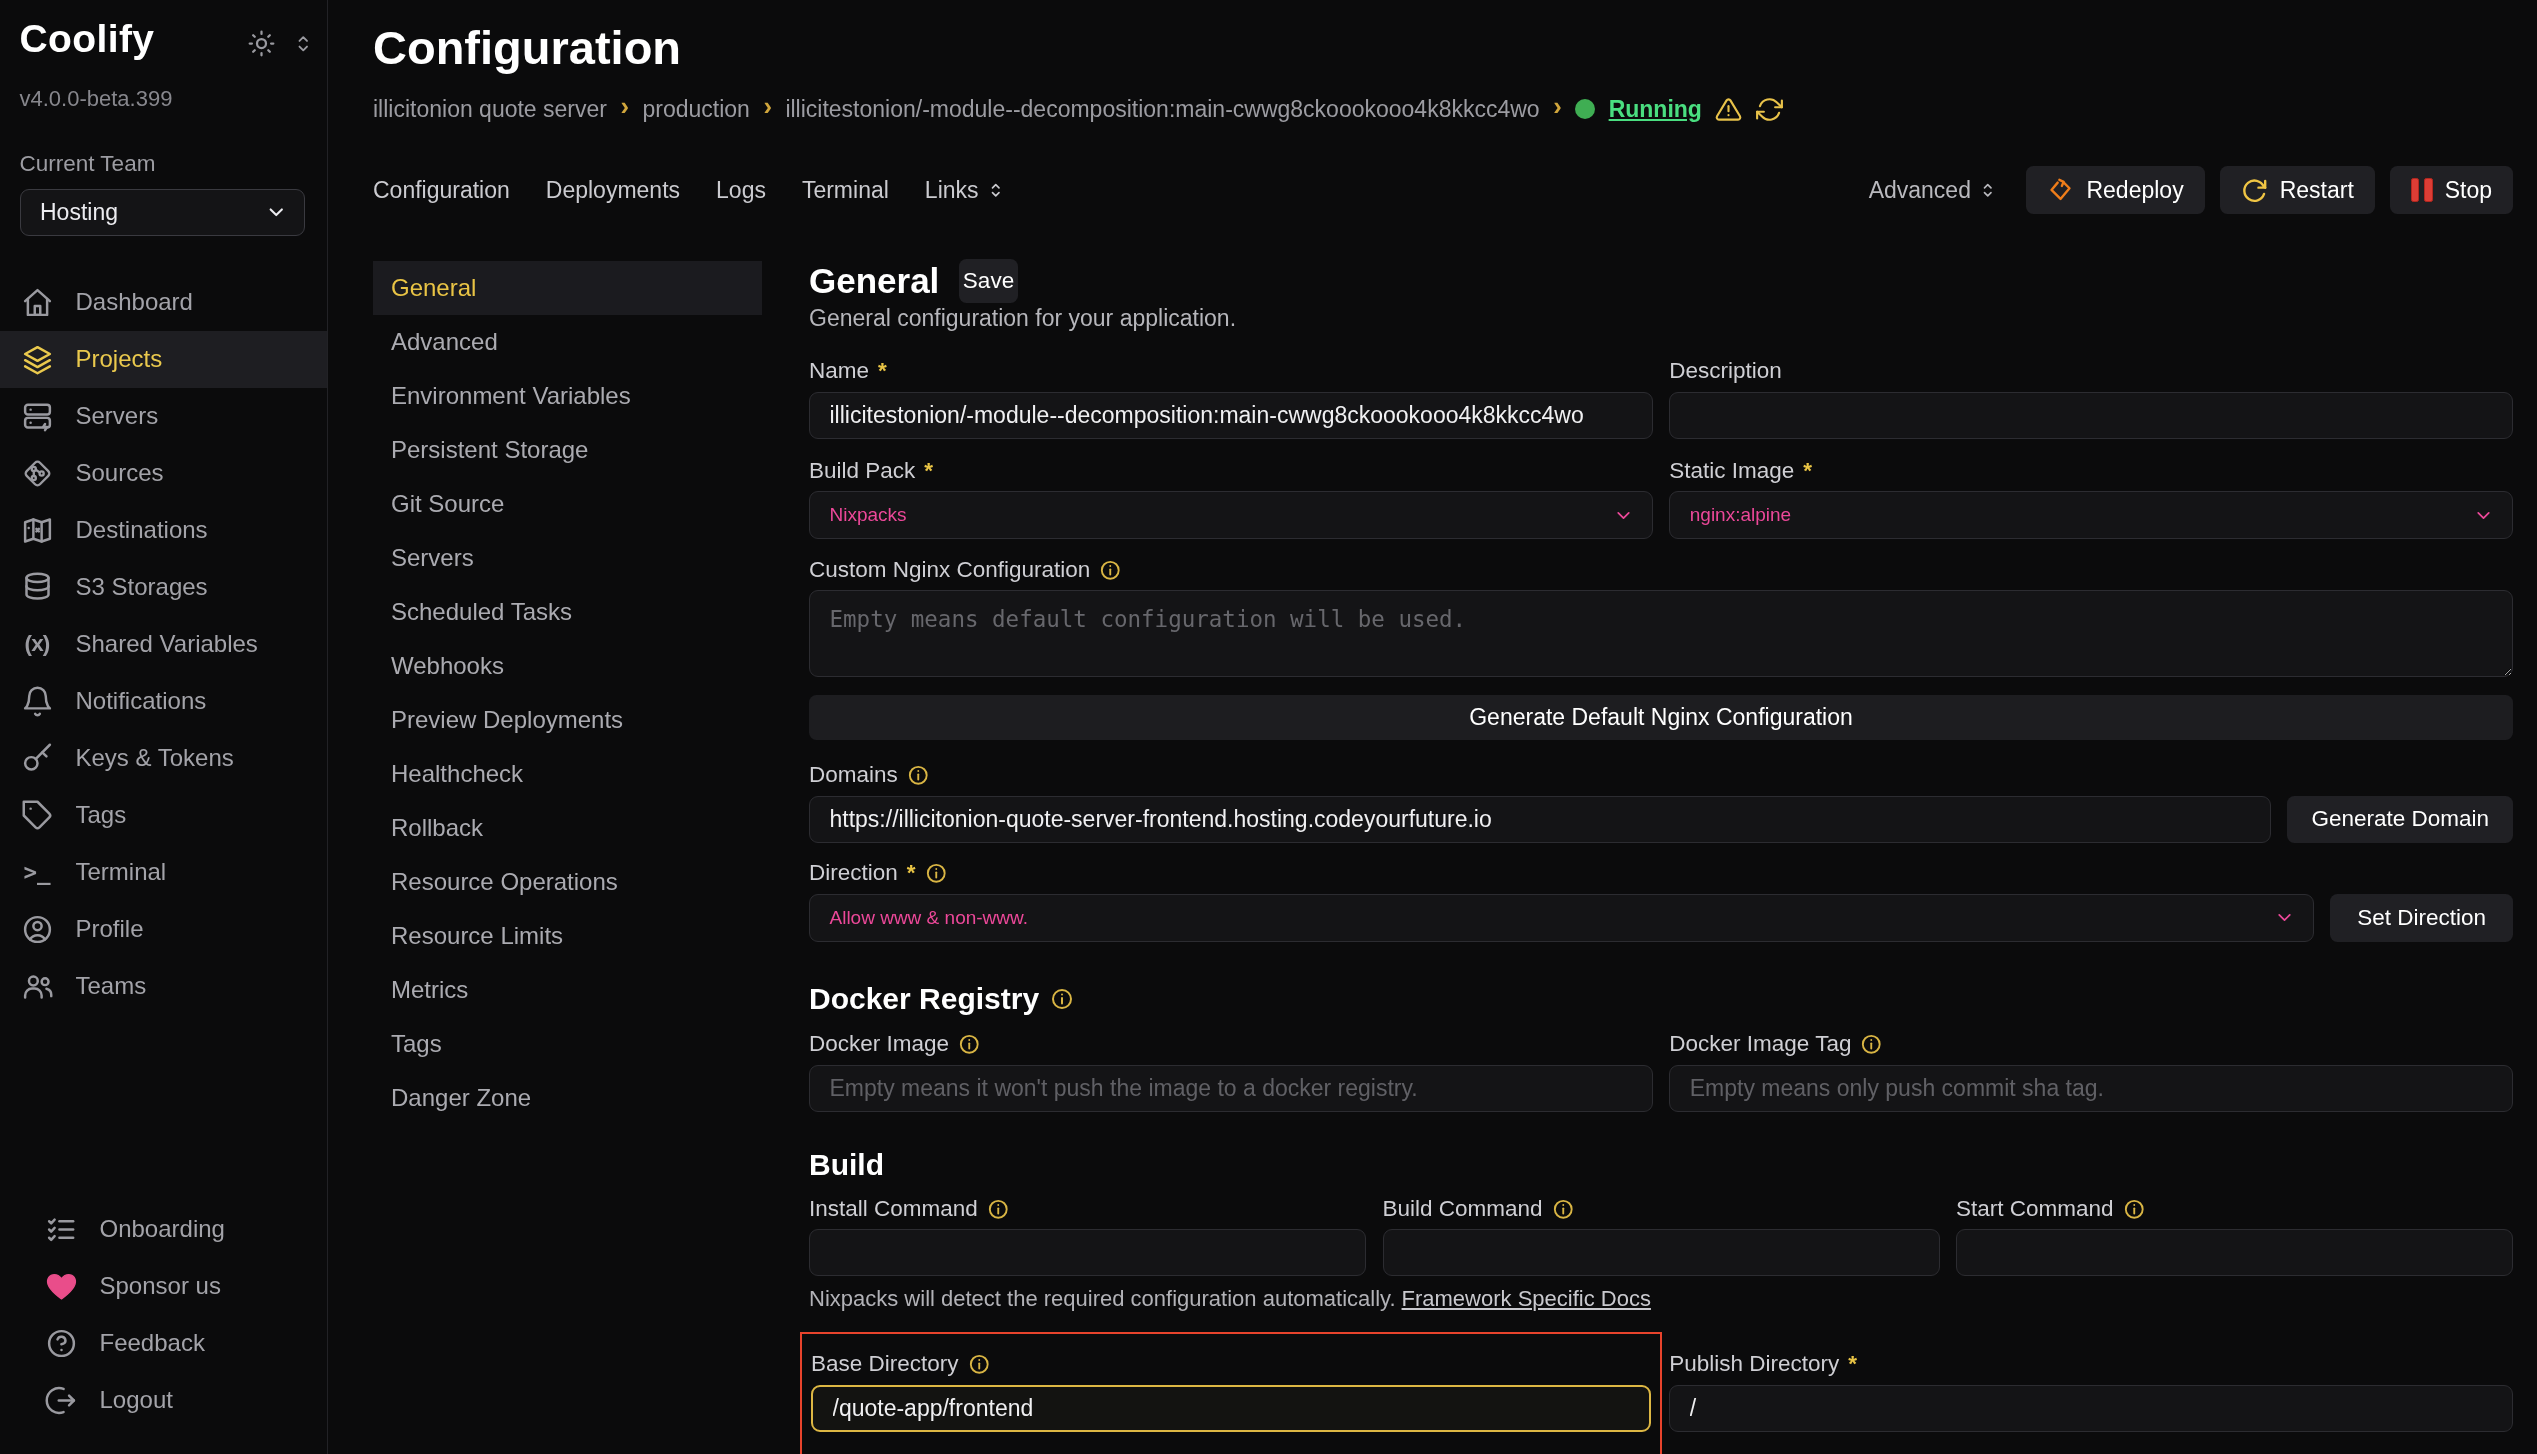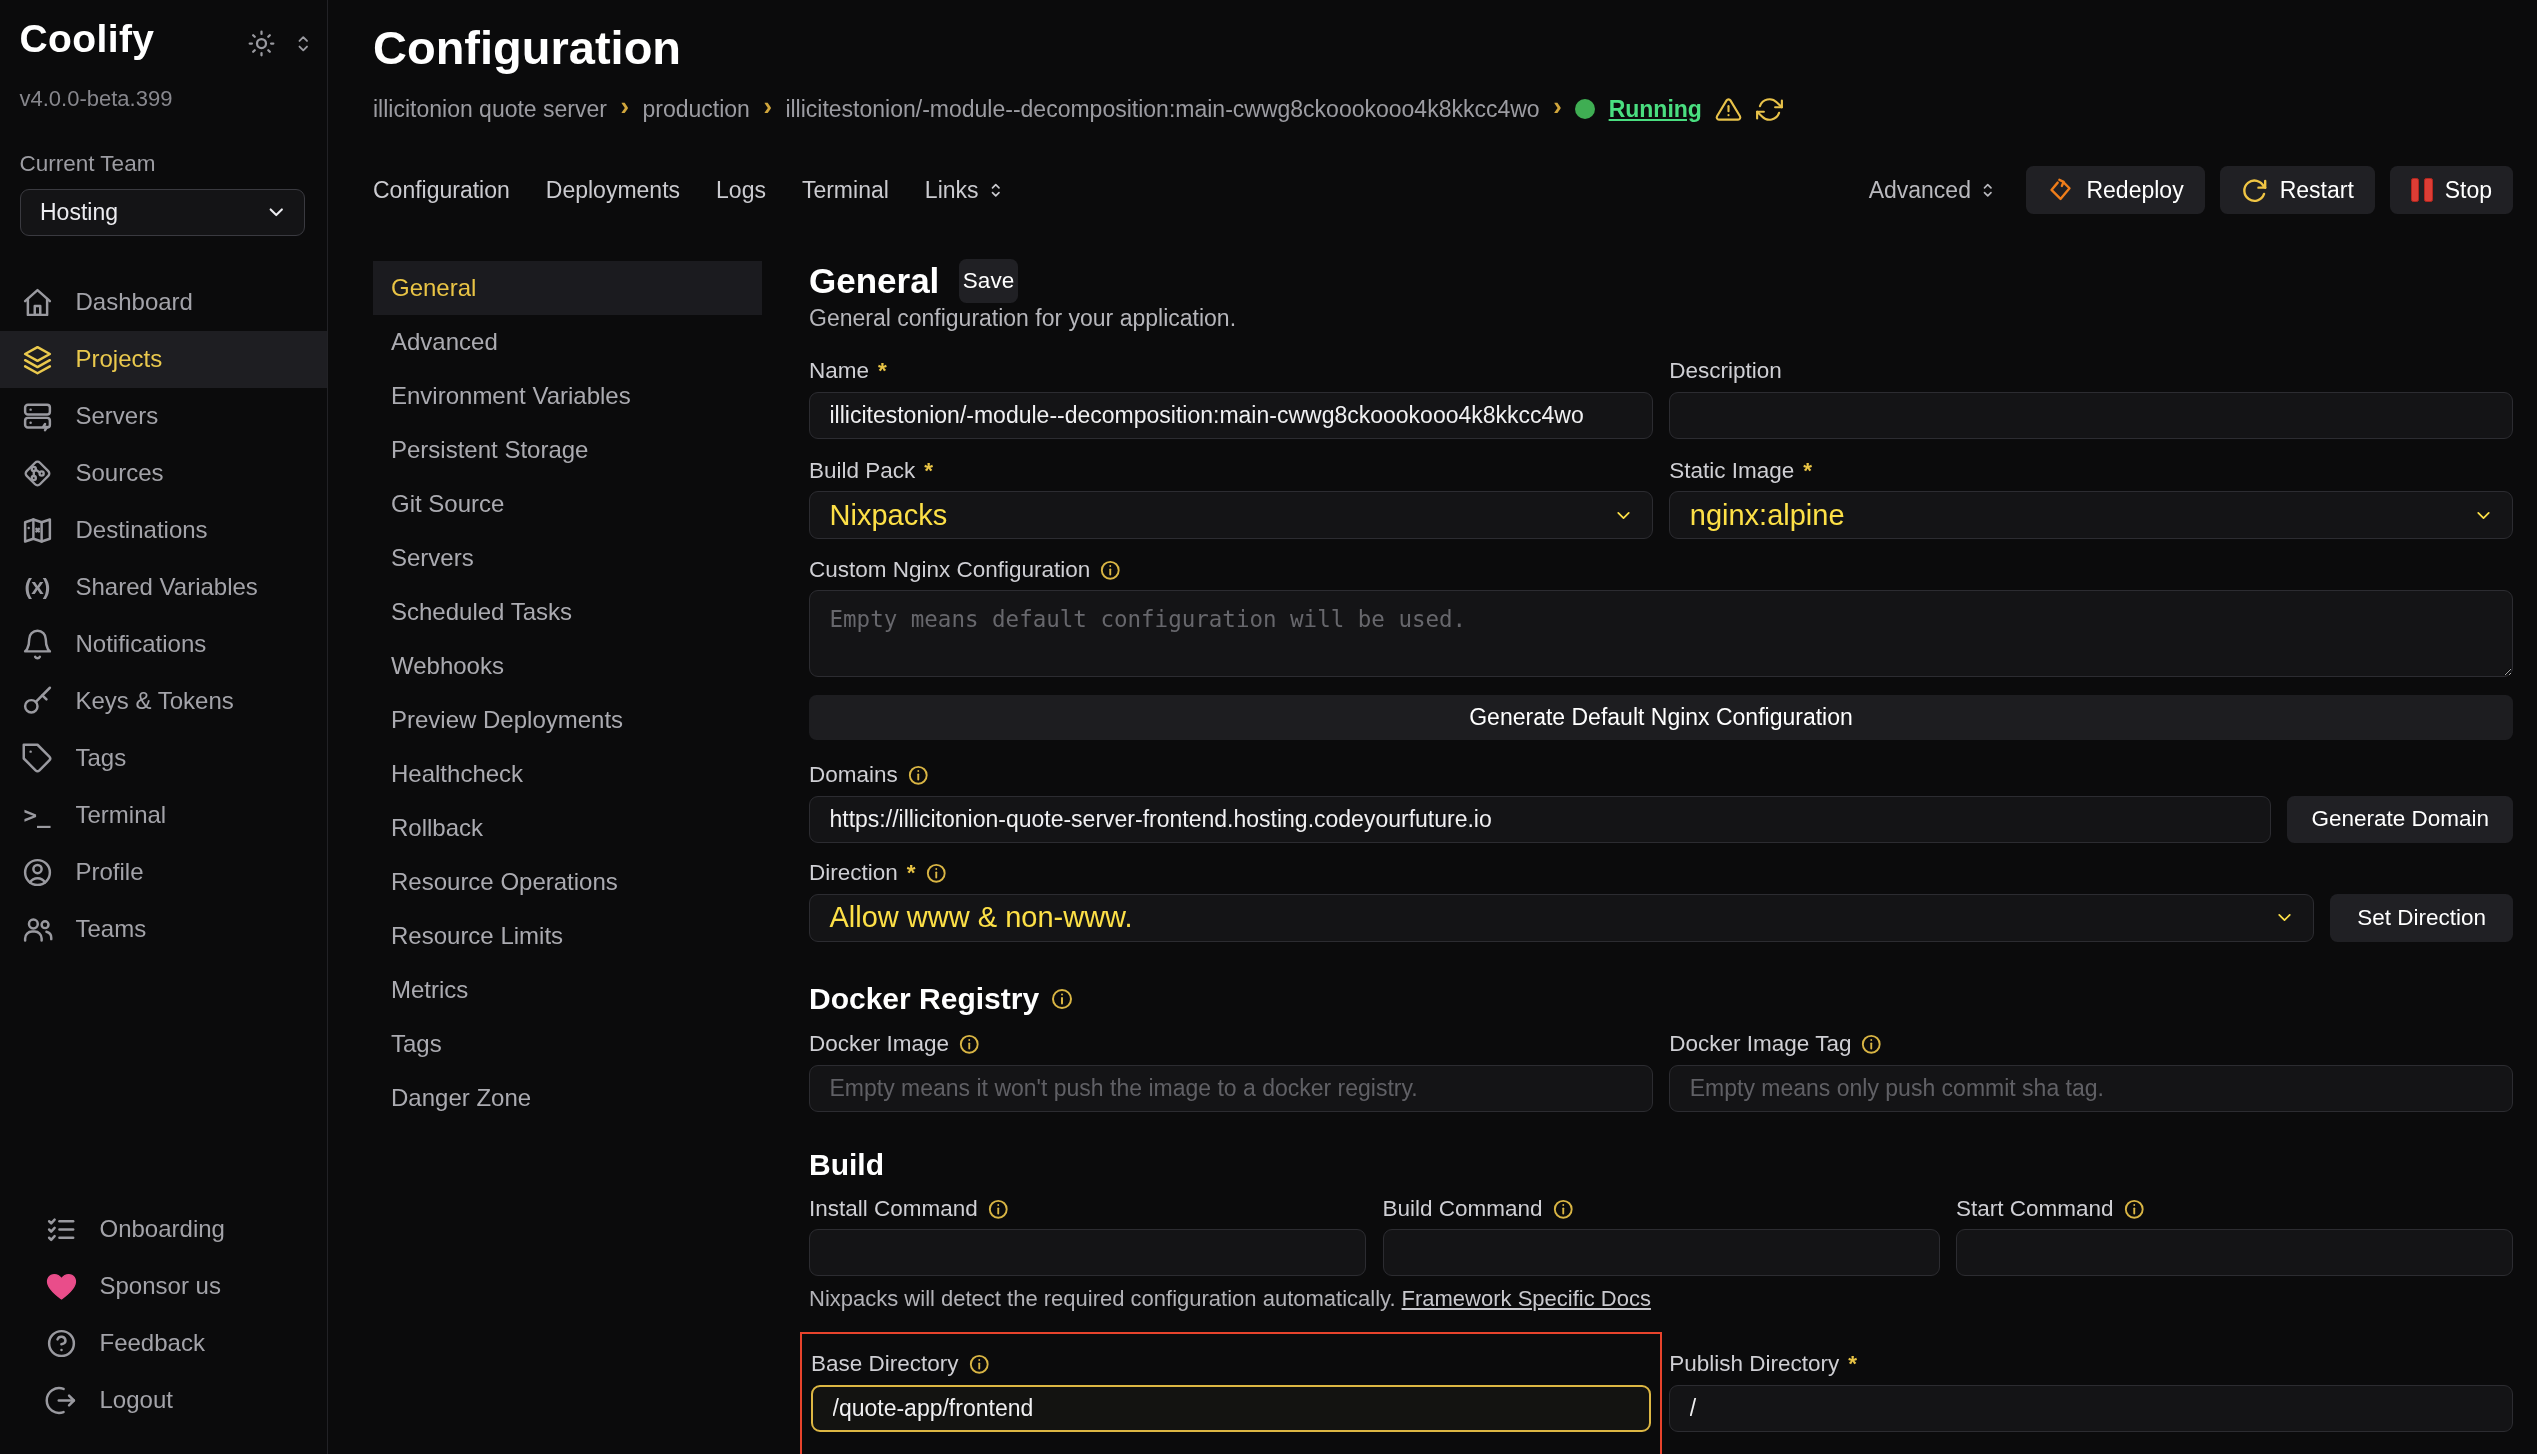--- a/index.html
+++ b/index.html
@@ -59,21 +59,21 @@
 
   .grid2 { display:grid; grid-template-columns:1fr 1fr; column-gap:16.5px; }
   .grid3 { display:grid; grid-template-columns:1fr 1fr 1fr; column-gap:16.5px; }
   .f-label { height:25.5px; display:flex; align-items:center; gap:9px; font-size:22.5px; color:#cfcfd4; margin-bottom:7.5px; }
   .req { color:#e9c445; font-weight:700; }
   .inp { width:100%; height:47px; background:#141416; border:1.5px solid #2c2c31; border-radius:9px; color:#f0f0f2;
          font-size:23px; font-family:"Liberation Sans",sans-serif; padding:0 19.5px; outline:none; }
   .inp::placeholder { color:#606065; }
   .sel { width:100%; height:48px; background:#141416; border:1.5px solid #2c2c31; border-radius:9px; display:flex;
          align-items:center; justify-content:space-between; padding:0 18px 0 19.5px; }
-  .sel span { font-size:29px; color:#fde047; }
+  .sel span { font-size:19px; color:#ec4899; }
   .chev { color:#84848a; }
   .ta { width:100%; height:87px; background:#141416; border:1.5px solid #2c2c31; border-radius:9px; resize:vertical;
         font-family:"DejaVu Sans Mono",monospace; font-size:22.5px; color:#e8e8ea; padding:15px 19.5px; outline:none; }
   .ta::placeholder { color:#67676c; }
   .btn-wide { margin-top:15px; width:100%; height:45px; background:#1d1d20; border:none; border-radius:7.5px; color:#fff;
               font-size:23px; font-family:"Liberation Sans",sans-serif; }
   .inline-row { display:flex; gap:16.5px; }
   .inline-row .inp, .inline-row .sel { flex:1; }
   .h3 { font-size:30px; font-weight:700; color:#ffffff; display:flex; align-items:center; gap:10.5px; height:31.5px; }
   .note { margin-top:10.5px; font-size:22px; color:#b2b2b7; height:25.5px; display:flex; align-items:center; gap:6px; }
@@ -177,20 +177,30 @@
         <span class="ic">
             <svg width="33" height="33" viewBox="0 0 24 24" fill="none" stroke="currentColor" stroke-width="1.8" stroke-linecap="round" stroke-linejoin="round">
               <path d="M3 6l6-2 6 2 6-2v14l-6 2-6-2-6 2V6z"></path>
               <path d="M9 4v14"></path>
               <path d="M15 6v14"></path>
               <path d="M5.6 10.2l.01 0"></path>
               <path d="M11.2 10.8l1.8 1.8m0-1.8l-1.8 1.8"></path>
             </svg>
           </span>
         <span>Destinations</span>
+      </div>
+      <div class="nav-item">
+        <span class="ic">
+            <svg width="33" height="33" viewBox="0 0 24 24" fill="none" stroke="currentColor" stroke-width="1.8" stroke-linecap="round" stroke-linejoin="round">
+              <ellipse cx="12" cy="5" rx="8" ry="3"></ellipse>
+              <path d="M4 5v6c0 1.7 3.6 3 8 3s8-1.3 8-3V5"></path>
+              <path d="M4 11v6c0 1.7 3.6 3 8 3s8-1.3 8-3v-6"></path>
+            </svg>
+          </span>
+        <span>S3 Storages</span>
       </div>
       <div class="nav-item">
         <span class="ic ic-text">(x)</span>
         <span>Shared Variables</span>
       </div>
       <div class="nav-item">
         <span class="ic">
             <svg width="33" height="33" viewBox="0 0 24 24" fill="none" stroke="currentColor" stroke-width="1.8" stroke-linecap="round" stroke-linejoin="round">
               <path d="M18 8a6 6 0 0 0-12 0c0 7-3 9-3 9h18s-3-2-3-9"></path>
               <path d="M13.7 21a2 2 0 0 1-3.4 0"></path>

